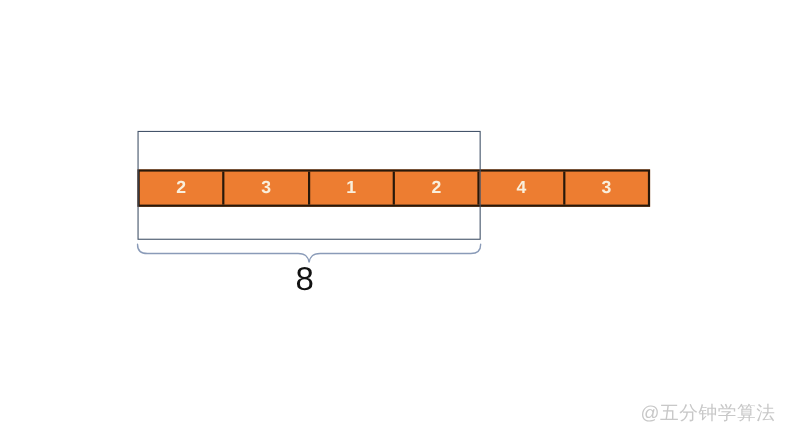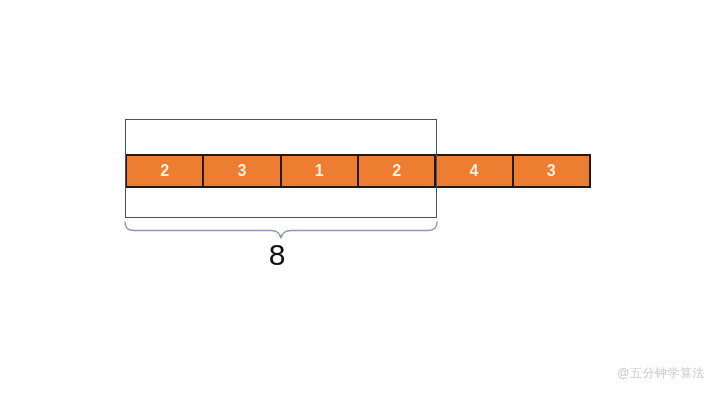--- a/index.html
+++ b/index.html
@@ -82,21 +82,21 @@
     font-size: 30px;
     font-weight: 400;
     line-height: 1;
   }
   
   .watermark {
     position: absolute;
     right: 15px;
     top: 366px;
     color: var(--watermark-text, #c8c8c8);
-    font-size: 12px;
+    font-size: 17px;
     letter-spacing: 0.5px;
     line-height: 1.2;
   }
 </style>
 </head>
 <body>
 
 <div class="canvas">
 
   <div class="window-rect"></div>

